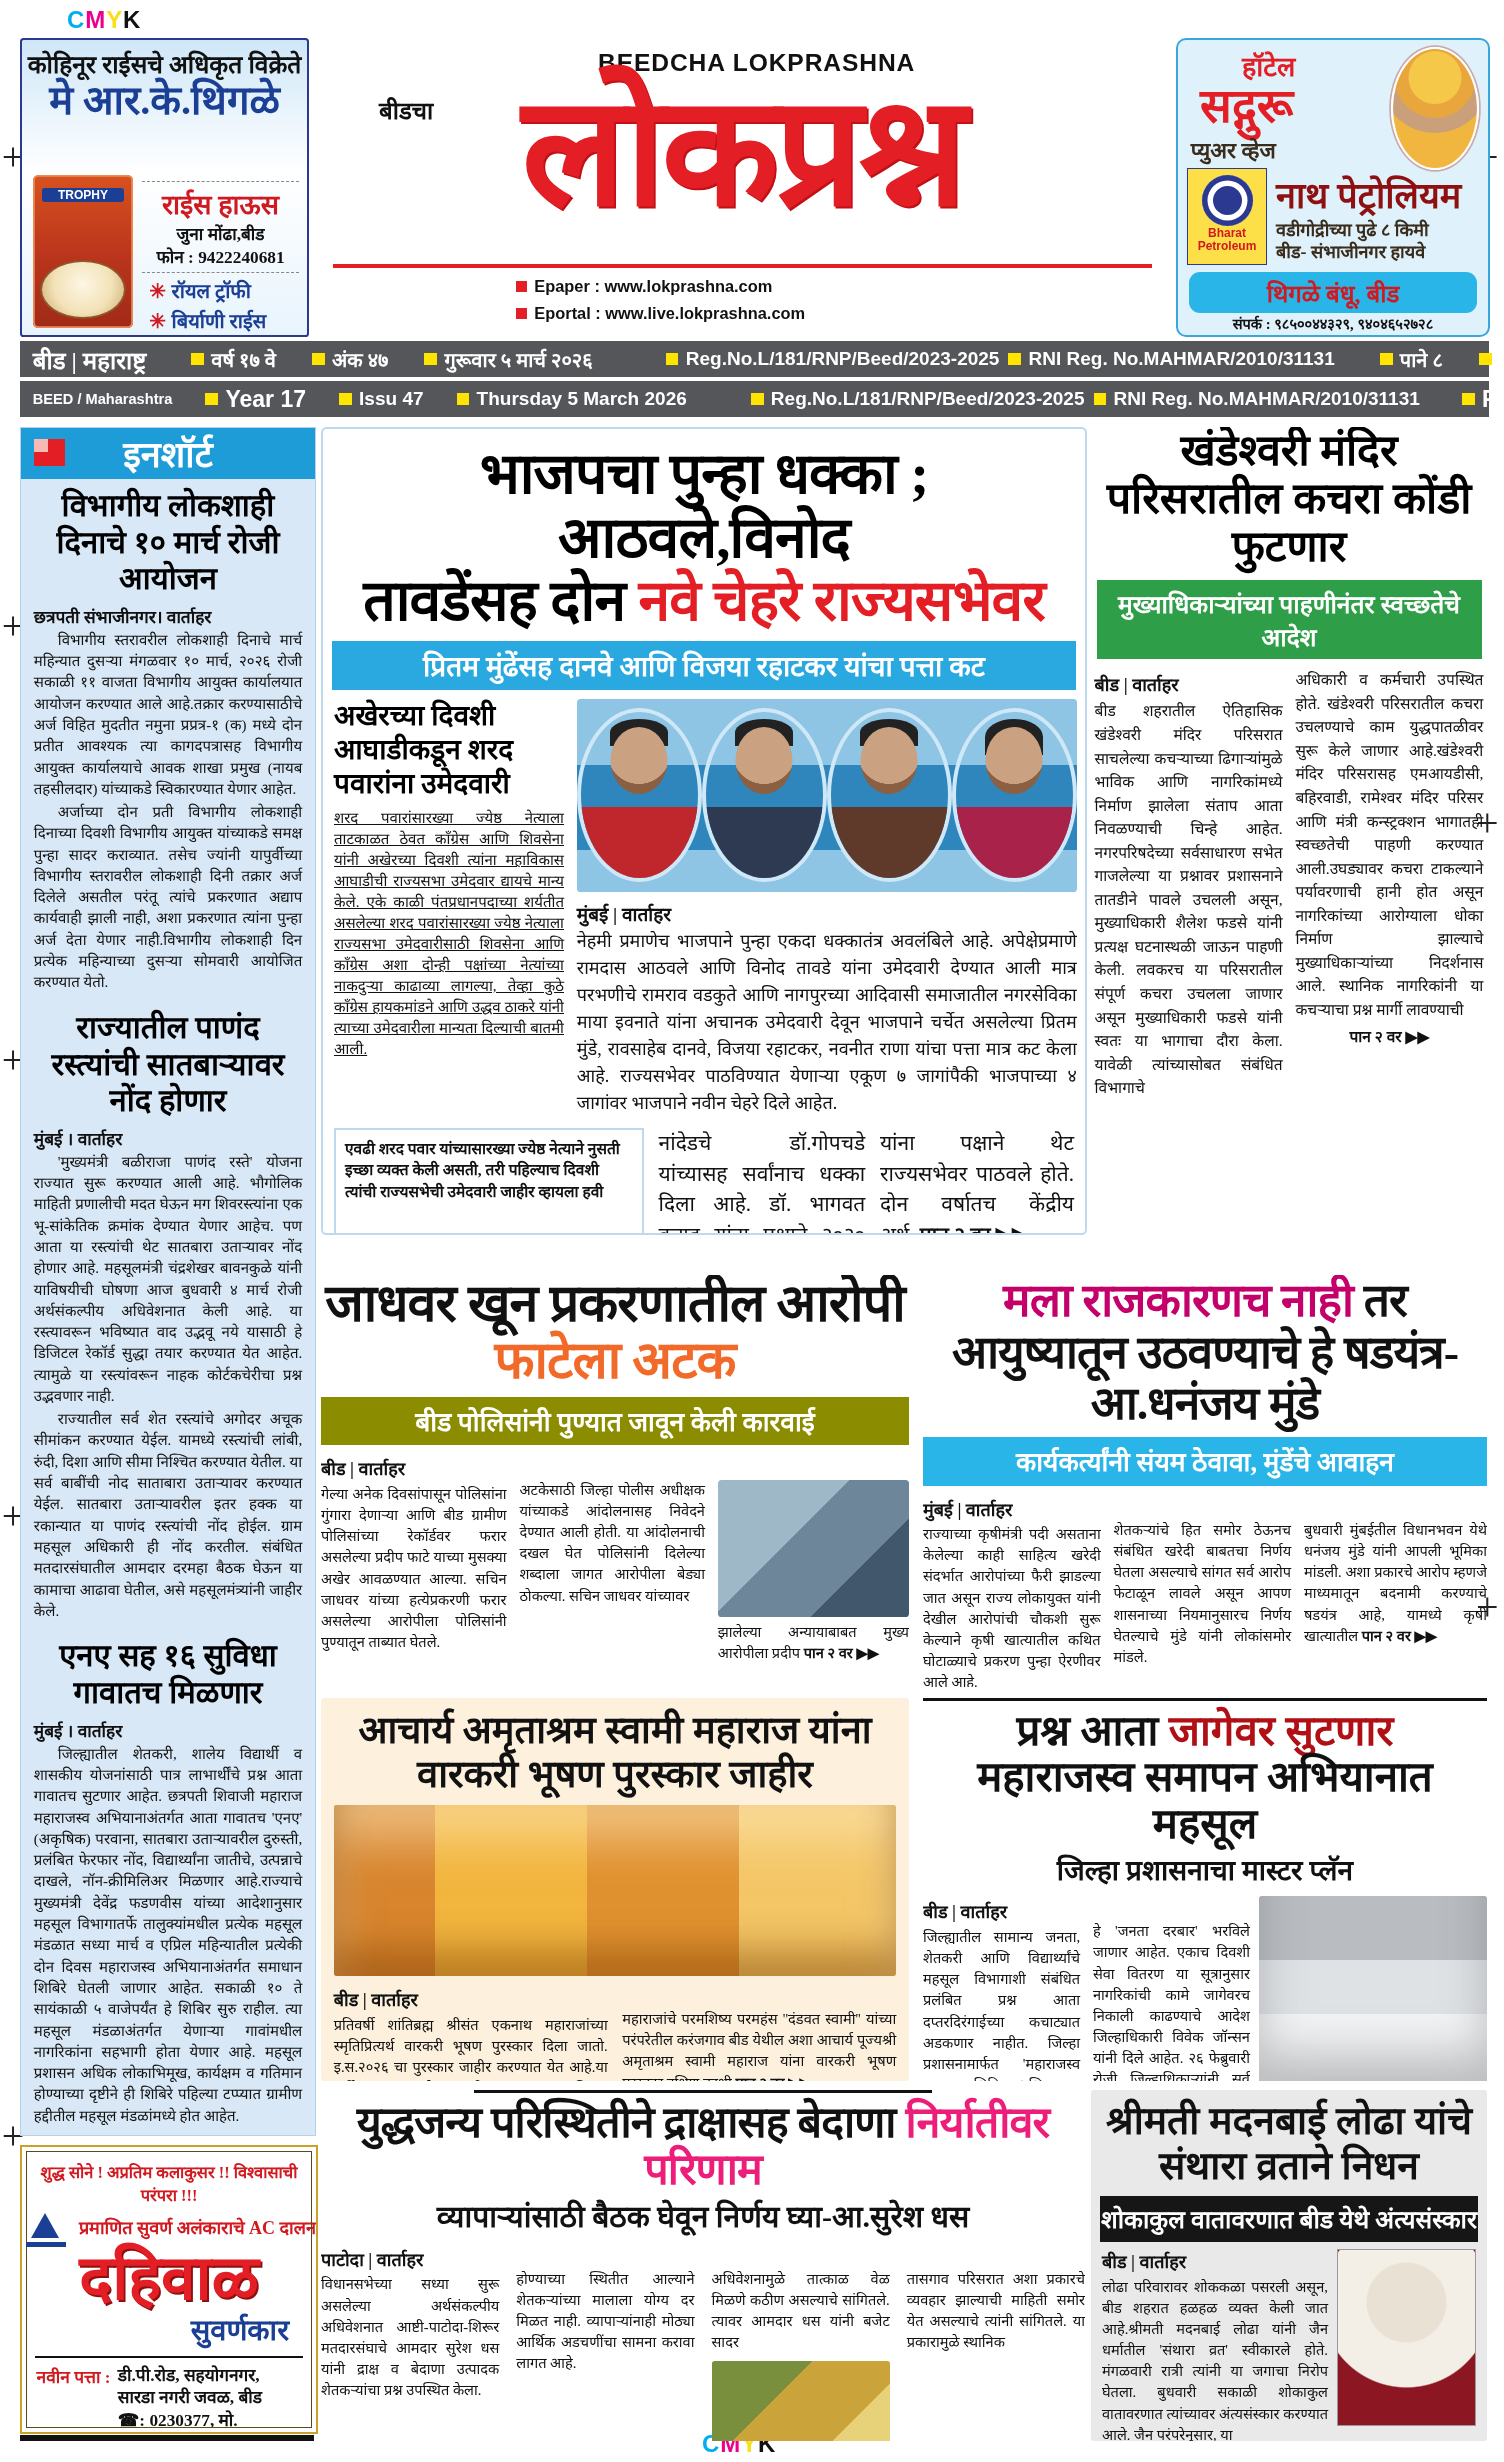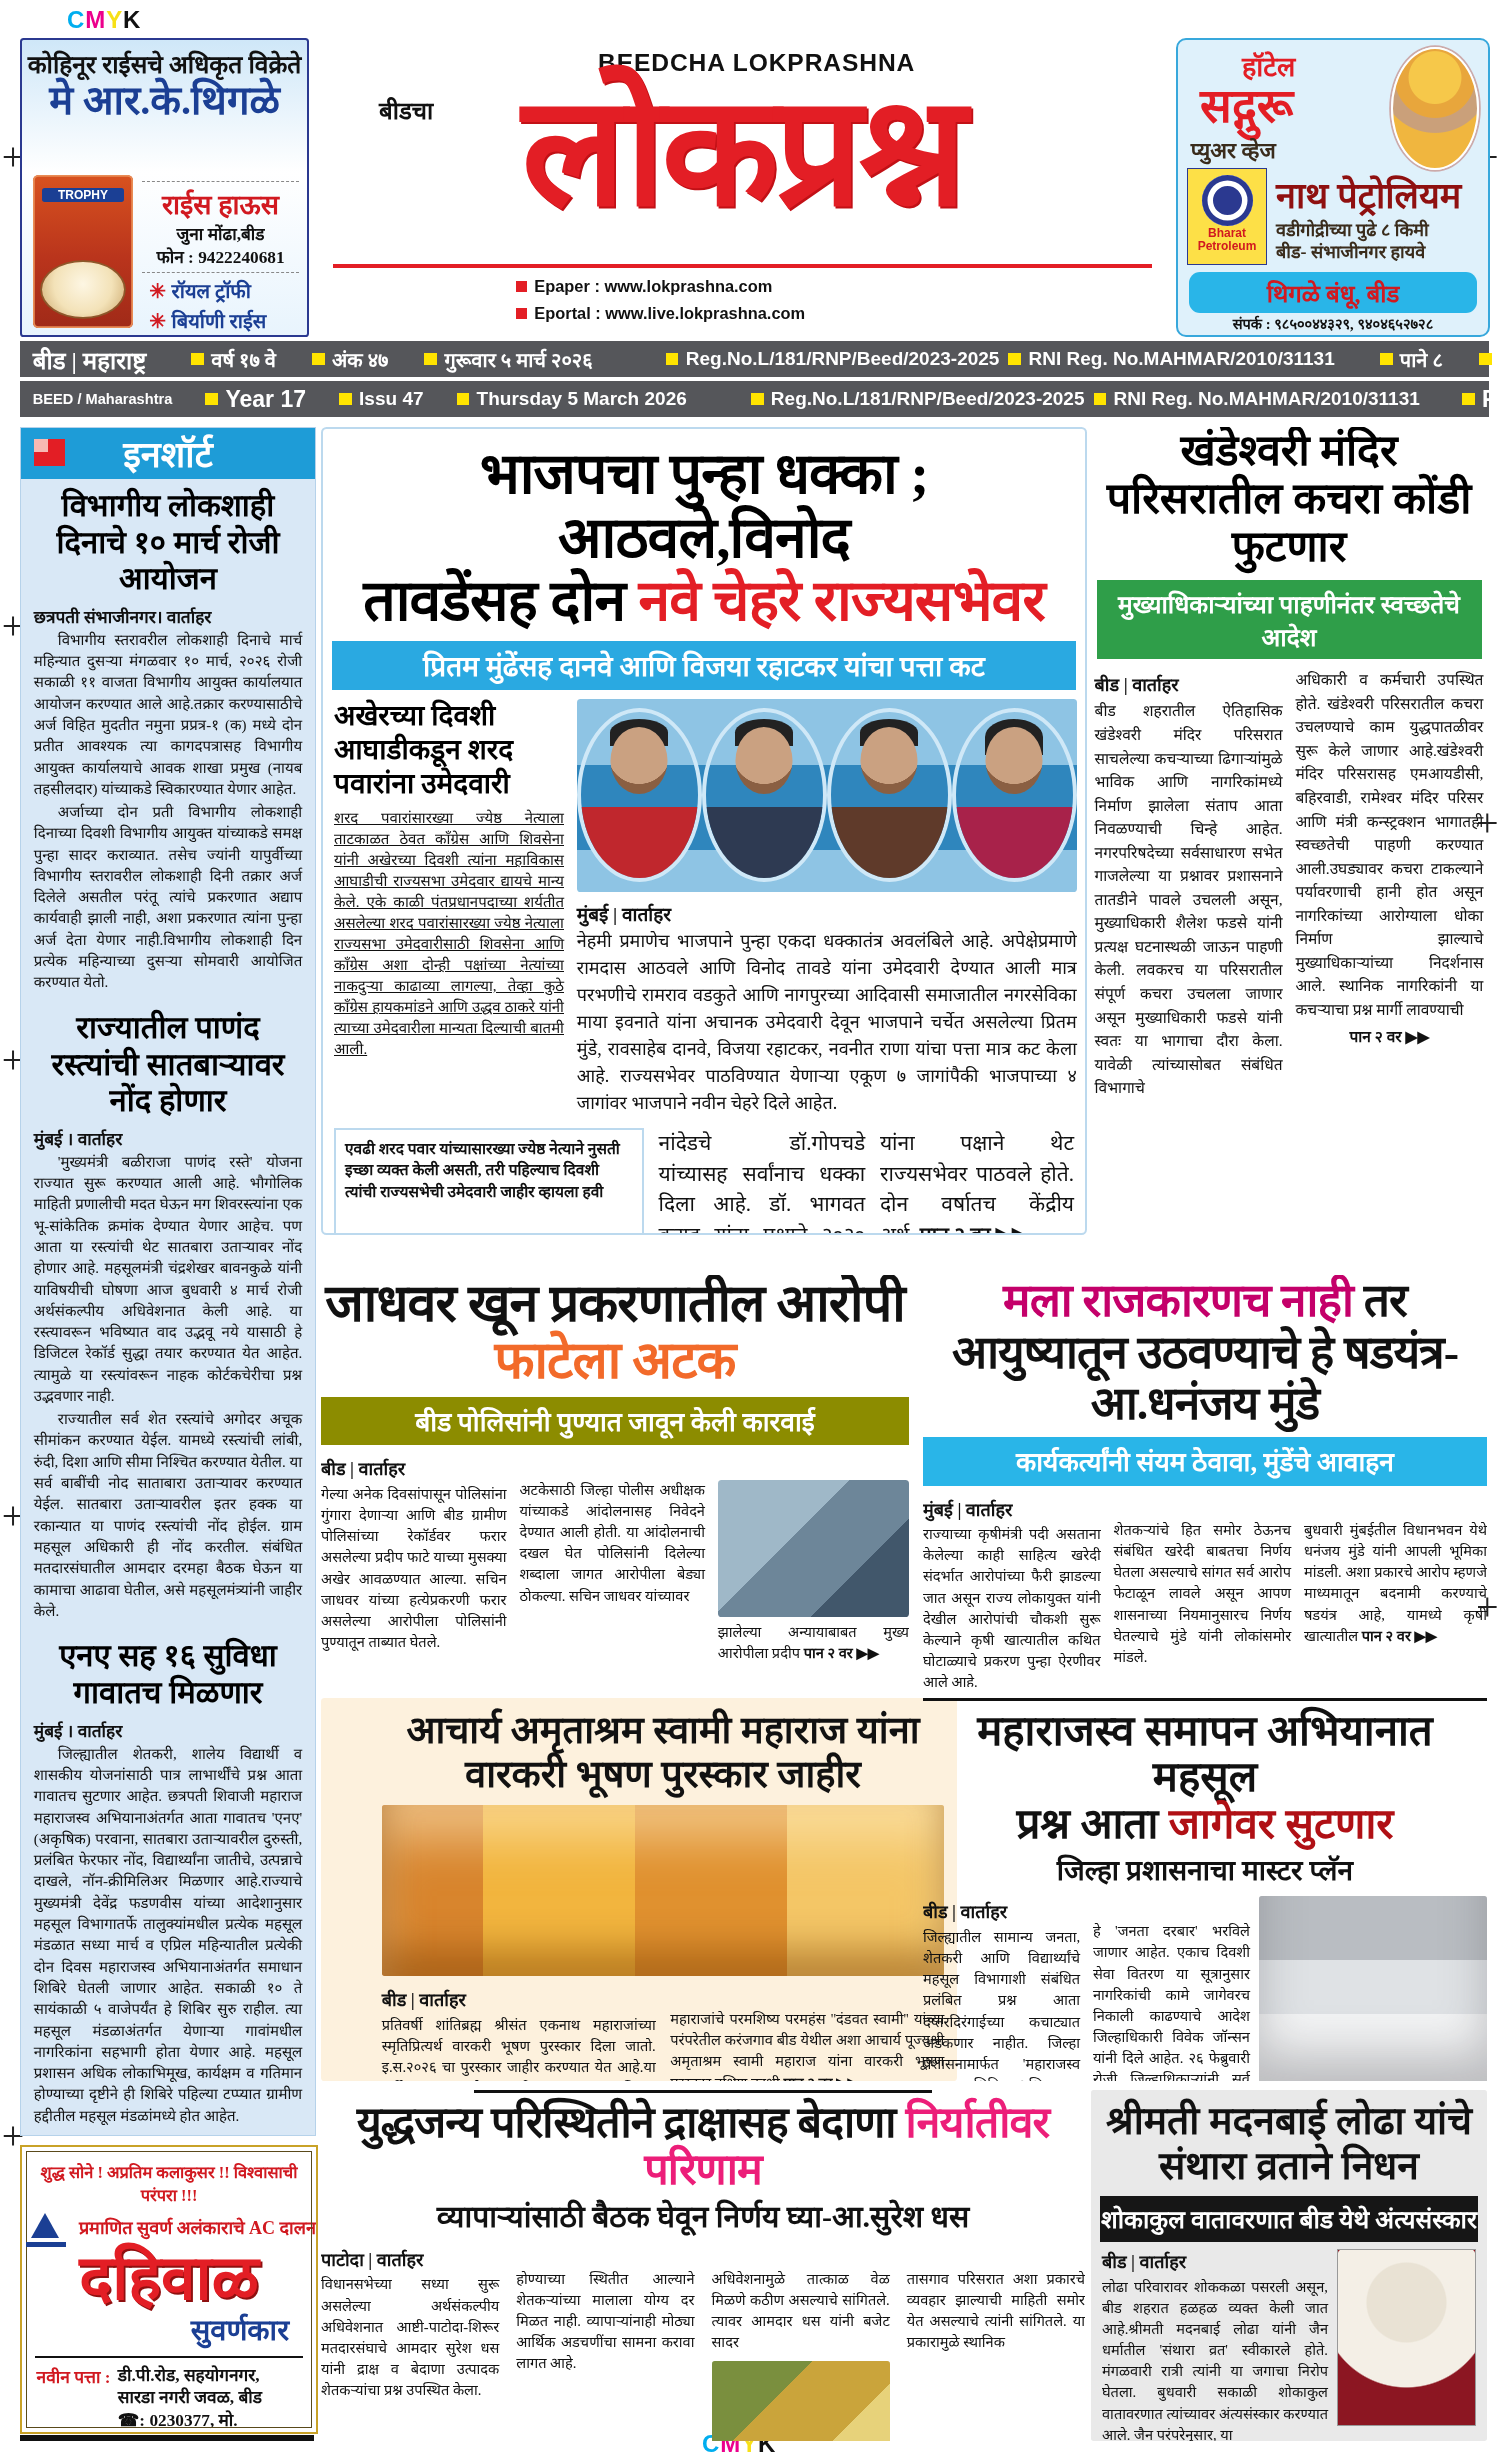--- a/index.html
+++ b/index.html
@@ -100,21 +100,21 @@
   .jd-orange{color:#f26a2a;}
   .olivebar{background:#8c8c00;color:#ffffff;font-size:26.4px;font-weight:700;text-align:center;padding:6.4px 0;margin:7.3px 0;}
   .smallbody{font-size:14.6px;line-height:1.45;}
   .photoPolice{width:100%;height:137px;border-radius:3.6px;
       background:linear-gradient(135deg,#9fb8c8 0 40%,#6d8699 40% 70%,#41576b 70% 100%);}
   
   .dh-head{font-size:46px;font-weight:700;line-height:1.12;text-align:center;letter-spacing:-0.9px;}
   .dh-mag{color:#c4006a;}
   .cyanbar{background:#29b5e8;color:#fff;font-size:26.4px;font-weight:700;text-align:center;padding:6.4px 0;margin:7.3px 0;}
   
-  .ach{background:#fdf1dd;border-radius:3.6px;overflow:hidden;padding-left:48px;}
+  .ach{background:#fdf1dd;border-radius:3.6px;overflow:hidden;}
   .ach-head{font-size:38px;font-weight:700;line-height:1.15;text-align:center;}
   .photoSaffron{width:100%;height:171px;border-radius:2.7px;
       background:linear-gradient(90deg,#d8852d 0 18%,#f2b53e 18% 45%,#e0912f 45% 72%,#f4c666 72% 100%);
       box-shadow:inset 0 -27px 36px rgba(120,60,0,.45), inset 0 36px 46px rgba(255,240,200,.5);}
   
   .mh-head1{font-size:42px;font-weight:700;line-height:1.1;text-align:center;}
   .mh-red{color:#b01015;}
   .mh-sub{font-size:28px;font-weight:700;text-align:center;margin-top:3.6px;}
   .photoOfficial{width:228px;height:214px;border-radius:2.7px;float:right;margin:0 0 5.5px 9px;
       background:linear-gradient(180deg,#b9bdc2 0 30%,#dfe2e5 30% 55%,#f2f3f4 55% 100%);
@@ -419,22 +419,22 @@
           <div class="smallbody just" style="margin-top:25.5px;">
             <span>महाराजांचे परमशिष्य परमहंस ''दंडवत स्वामी'' यांच्या परंपरेतील करंजगाव बीड येथील अशा आचार्य पूज्यश्री अमृताश्रम स्वामी महाराज यांना वारकरी भूषण पुरस्कार दक्षिण काशी</span> <span class="page2">पान २ वर ▶▶</span>
           </div>
         </div>
       </div>
     </div>
   </div>
 
   <div class="abs" style="left:923px;top:1698px;width:564px;height:383px;overflow:hidden;">
     <div style="border-top:3.6px solid #111;margin-bottom:7.3px;"></div>
+    <div class="mh-head1"><span>प्रश्न आता </span><span class="mh-red">जागेवर सुटणार</span></div>
     <div class="mh-head1">महाराजस्व समापन अभियानात महसूल</div>
-    <div class="mh-head1"><span>प्रश्न आता </span><span class="mh-red">जागेवर सुटणार</span></div>
     <div class="mh-sub">जिल्हा प्रशासनाचा मास्टर प्लॅन</div>
     <div class="clearfix" style="margin-top:7.3px;">
       <div class="photoOfficial"></div>
       <div style="display:flex;gap:12.8px;">
         <div style="width:50%;">
           <div class="kh-by">बीड | वार्ताहर</div>
           <div class="smallbody just">जिल्ह्यातील सामान्य जनता, शेतकरी आणि विद्यार्थ्यांचे महसूल विभागाशी संबंधित प्रलंबित प्रश्न आता दप्तरदिरंगाईच्या कचाट्यात अडकणार नाहीत. जिल्हा प्रशासनामार्फत 'महाराजस्व समापन शिबिर अभियान - टप्पा २' जिल्ह्याभरात राबविले जाणार असून, ८ मार्च ते १५ मे २०२६ या कालावधीत महसूल मंडळ स्तरावर</div>
         </div>
         <div style="width:50%;">
           <div class="smallbody just" style="margin-top:25.5px;">

